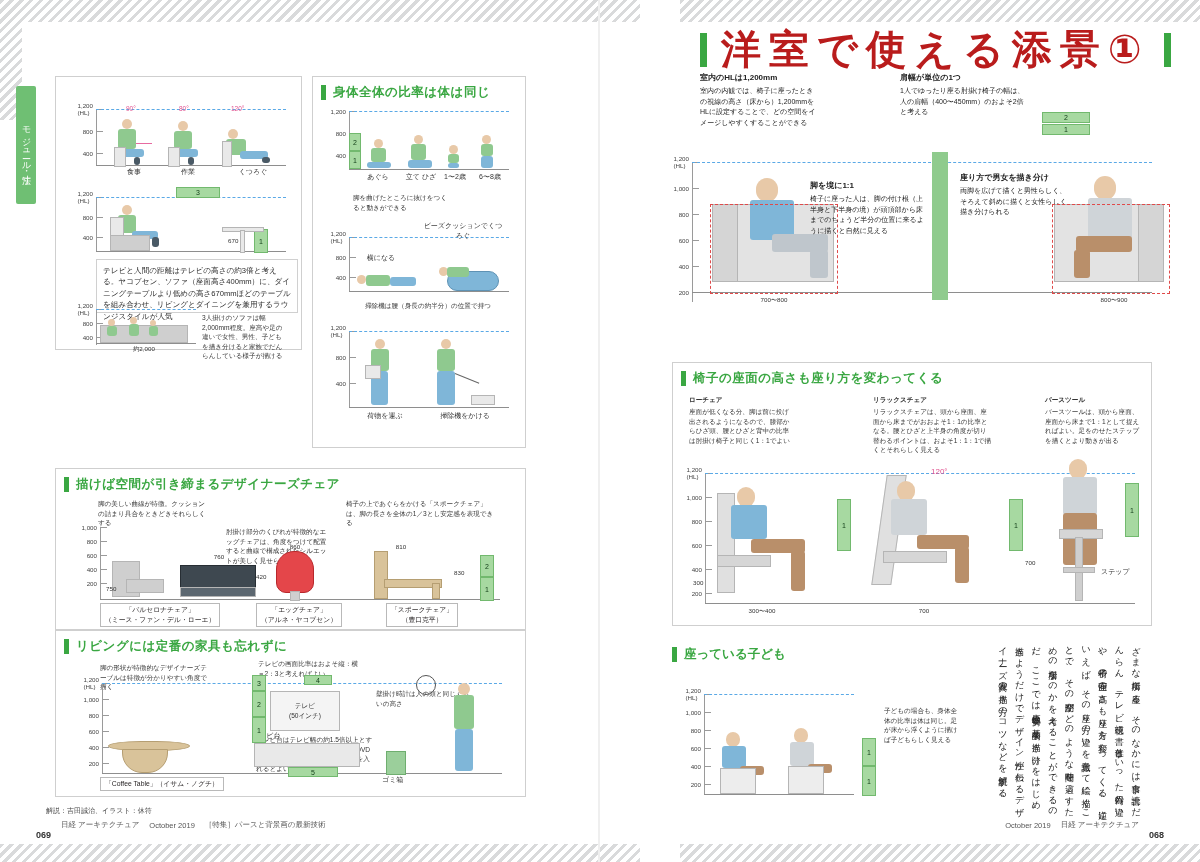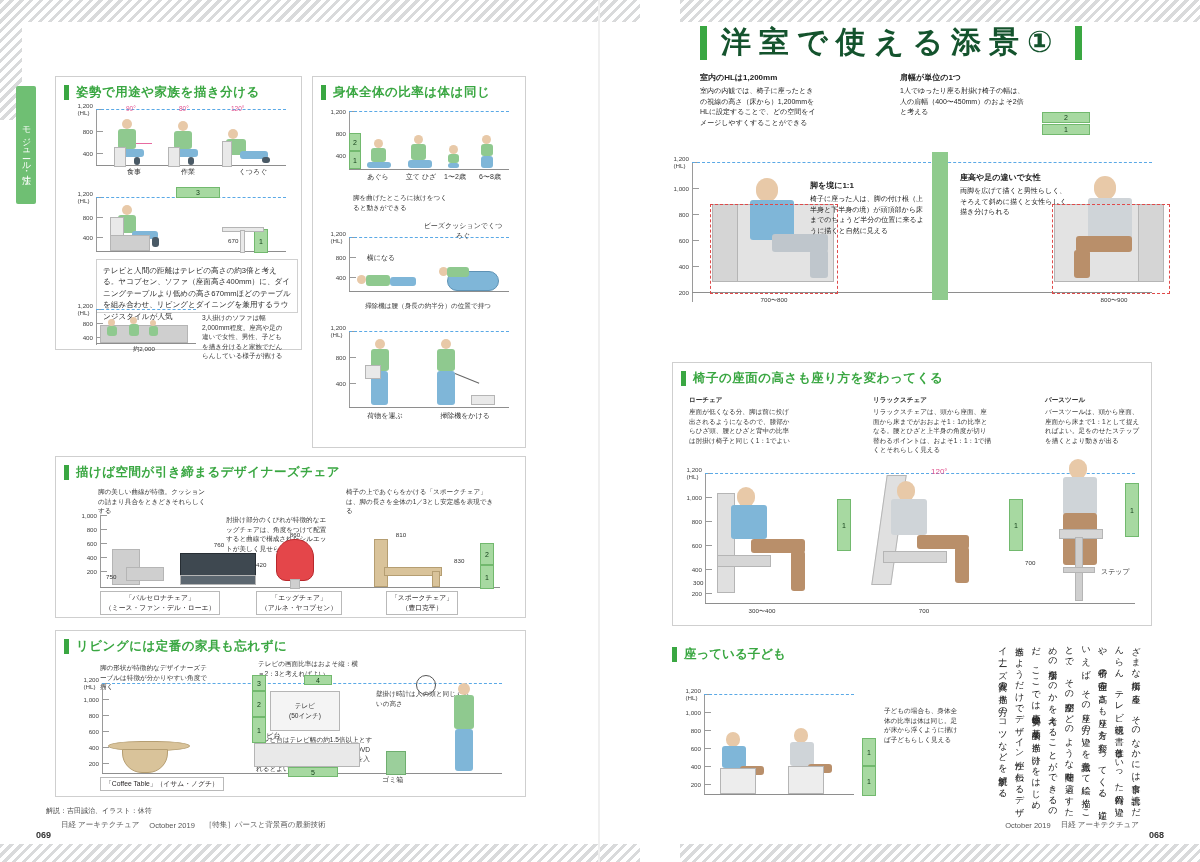--- a/index.html
+++ b/index.html
@@ -32,21 +32,21 @@
     background:#6fbf73;color:#fff;border-radius:2px;
     writing-mode:vertical-rl;text-orientation:upright;
     font-size:9px;letter-spacing:1px;
     display:flex;align-items:center;justify-content:center;
   }
 
   
   .title-wrap{position:absolute;left:700px;top:22px;display:flex;align-items:center;gap:14px;}
   .title-bar{width:7px;height:34px;background:#3aa742;}
   .title-bar.r{background:#3aa742;}
-  .title-text{font-size:30px;font-weight:bold;letter-spacing:8px;color:#14532d;
+  .title-text{font-size:40px;font-weight:bold;letter-spacing:8px;color:#b91c1c;
     font-family:"DejaVu Sans", sans-serif;}
 
   
   .panel{position:absolute;border:1px solid #cfcfcf;background:#fff;}
   .panel-head{display:flex;align-items:center;gap:7px;padding:7px 8px 4px 8px;}
   .panel-head .bar{width:5px;height:15px;background:#3aa742;}
   .panel-head .ttl{color:#3aa742;font-size:12.5px;font-weight:bold;letter-spacing:.5px;}
 
   .ghead{display:flex;align-items:center;gap:7px;}
   .ghead .bar{width:5px;height:15px;background:#3aa742;}
@@ -124,24 +124,20 @@
 
   <div class="side-tab">モジュール・寸法</div>
 
   <div class="title-wrap">
     <div class="title-bar"></div>
     <div class="title-text">洋室で使える添景①</div>
     <div class="title-bar r"></div>
   </div>
 
   <div class="panel" style="left:55px;top:76px;width:245px;height:272px;">
-    <div class="panel-head">
-      <div class="bar"></div>
-      <div class="ttl">姿勢で用途や家族を描き分ける</div>
-    </div>
 
     <div class="axis" style="left:40px;top:32px;height:56px;width:1px;">
       <div class="vline"></div>
       <div class="tick" style="top:0;"></div>
       <div class="tick" style="top:22px;"></div>
       <div class="tick" style="top:44px;"></div>
       <div class="lab hl" style="top:0;">1,200<br>(HL)</div>
       <div class="lab" style="top:22px;">800</div>
       <div class="lab" style="top:44px;">400</div>
     </div>
@@ -333,21 +329,21 @@
       <div class="sk skin" style="left:10px;top:0;width:10px;height:10px;border-radius:50%;"></div>
       <div class="sk shirt" style="left:6px;top:10px;width:18px;height:22px;"></div>
       <div class="sk pant" style="left:6px;top:32px;width:18px;height:34px;"></div>
       <div class="furn" style="left:40px;top:56px;width:22px;height:8px;"></div>
       <div class="dimline" style="left:24px;top:34px;width:26px;transform:rotate(22deg);transform-origin:left center;"></div>
     </div>
     <div class="cap" style="position:absolute;left:44px;top:334px;width:56px;">荷物を運ぶ</div>
     <div class="cap" style="position:absolute;left:116px;top:334px;width:72px;">掃除機をかける</div>
   </div>
 
-  <div class="panel" style="left:55px;top:456px;width:469px;height:160px;">
+  <div class="panel" style="left:55px;top:468px;width:469px;height:160px;">
     <div class="panel-head">
       <div class="bar"></div>
       <div class="ttl">描けば空間が引き締まるデザイナーズチェア</div>
     </div>
 
     <div class="note tiny" style="position:absolute;left:42px;top:30px;width:108px;">脚の美しい曲線が特徴。クッションの詰まり具合をときどきそれらしくする</div>
     <div class="note tiny" style="position:absolute;left:290px;top:30px;width:150px;">椅子の上であぐらをかける「スポークチェア」は、脚の長さを全体の1／3とし安定感を表現できる</div>
     <div class="note tiny" style="position:absolute;left:170px;top:58px;width:104px;">肘掛け部分のくびれが特徴的なエッグチェアは、角度をつけて配置すると曲線で構成されたシルエットが美しく見せられる</div>
 
     <div class="axis" style="left:44px;top:58px;height:72px;width:1px;">
@@ -510,21 +506,21 @@
     </div>
     <div class="dash-red" style="left:50px;top:132px;width:126px;height:88px;"></div>
     <div class="dim" style="left:76px;top:224px;width:76px;">700〜800</div>
 
     <div class="callout" style="left:150px;top:108px;width:116px;">
       <span class="co-title">脚を境に1:1</span>
       <span>椅子に座った人は、脚の付け根（上半身と下半身の境）が頭頂部から床までのちょうど半分の位置に来るように描くと自然に見える</span>
     </div>
 
     <div class="callout" style="left:300px;top:100px;width:110px;">
-      <span class="co-title">座高や足の違いで女性</span>
+      <span class="co-title">座り方で男女を描き分け</span>
       <span>両脚を広げて描くと男性らしく、そろえて斜めに描くと女性らしく描き分けられる</span>
     </div>
 
     <div class="fig" style="left:394px;top:96px;width:120px;height:124px;">
       <div class="furn" style="left:0;top:36px;width:108px;height:76px;background:#e3e3e3;"></div>
       <div class="furn" style="left:84px;top:36px;width:24px;height:76px;background:#d5d5d5;"></div>
       <div class="sk skin" style="left:40px;top:8px;width:22px;height:24px;border-radius:11px;"></div>
       <div class="sk" style="left:34px;top:30px;width:44px;height:42px;background:#cfd4d8;"></div>
       <div class="sk" style="left:22px;top:68px;width:56px;height:16px;background:#b98f6a;"></div>
       <div class="sk" style="left:20px;top:82px;width:16px;height:28px;background:#b98f6a;"></div>

